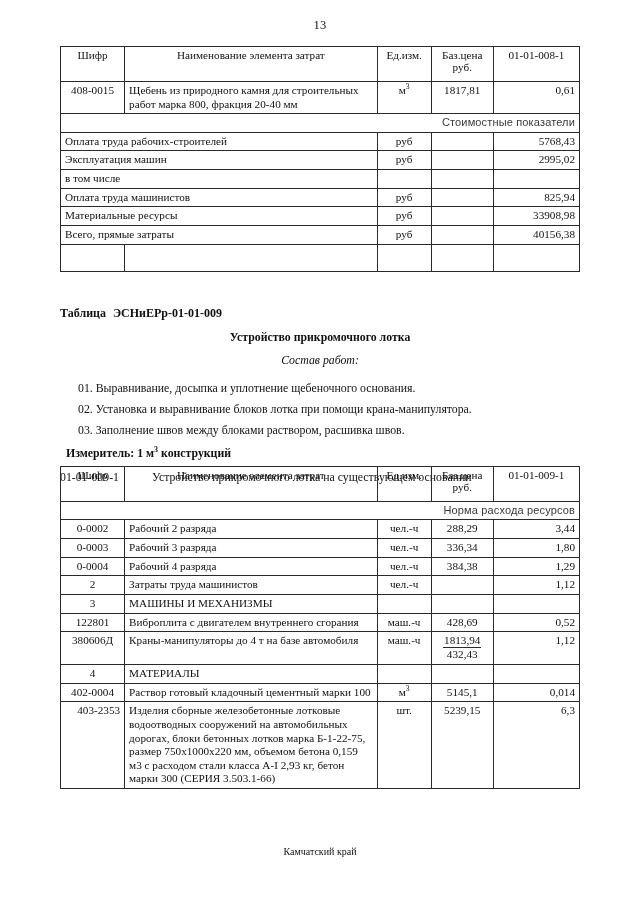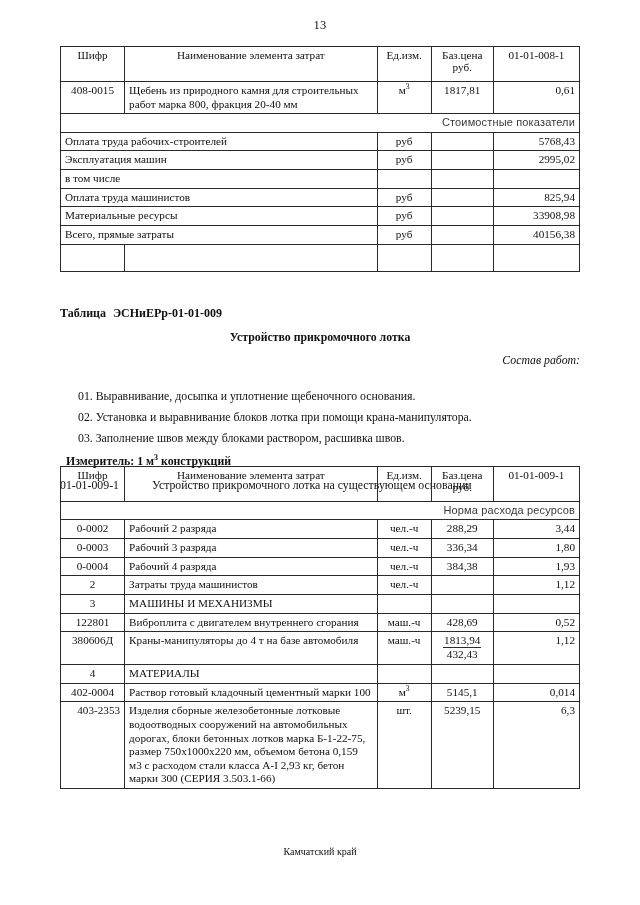--- a/index.html
+++ b/index.html
@@ -98,23 +98,23 @@
     font-size: 12px;
     margin: 0 0 9px 0;
   }
   #mid-block .tbl-title .lbl { margin-right: 7px; }
   #mid-block .center-title {
     text-align: center;
     font-weight: bold;
     margin: 0 0 8px 0;
   }
   #mid-block .sostav {
-    text-align: right;
+    text-align: center;
     font-style: italic;
-    margin: 0 0 21px 0;
+    margin: 0 0 13px 0;
   }
   #mid-block ol.works {
     list-style: none;
     margin: 0;
     padding: 0 0 0 18px;
   }
   #mid-block ol.works li { margin: 0 0 6px 0; }
   #mid-block .izmeritel {
     font-weight: bold;
     margin: 8px 0 9px 6px;
@@ -294,21 +294,21 @@
           <td class="nohr">Рабочий 3 разряда</td>
           <td class="ctr nohr">чел.-ч</td>
           <td class="ctr nohr">336,34</td>
           <td class="rgt nohr">1,80</td>
         </tr>
         <tr>
           <td class="ctr" style="border-top:none;">0-0004</td>
           <td style="border-top:none;">Рабочий 4 разряда</td>
           <td class="ctr" style="border-top:none;">чел.-ч</td>
           <td class="ctr" style="border-top:none;">384,38</td>
-          <td class="rgt" style="border-top:none;">1,93</td>
+          <td class="rgt" style="border-top:none;">1,29</td>
         </tr>
 
         <tr class="tall">
           <td class="ctr b">2</td>
           <td>Затраты труда машинистов</td>
           <td class="ctr">чел.-ч</td>
           <td class="ctr"></td>
           <td class="rgt">1,12</td>
         </tr>
 

